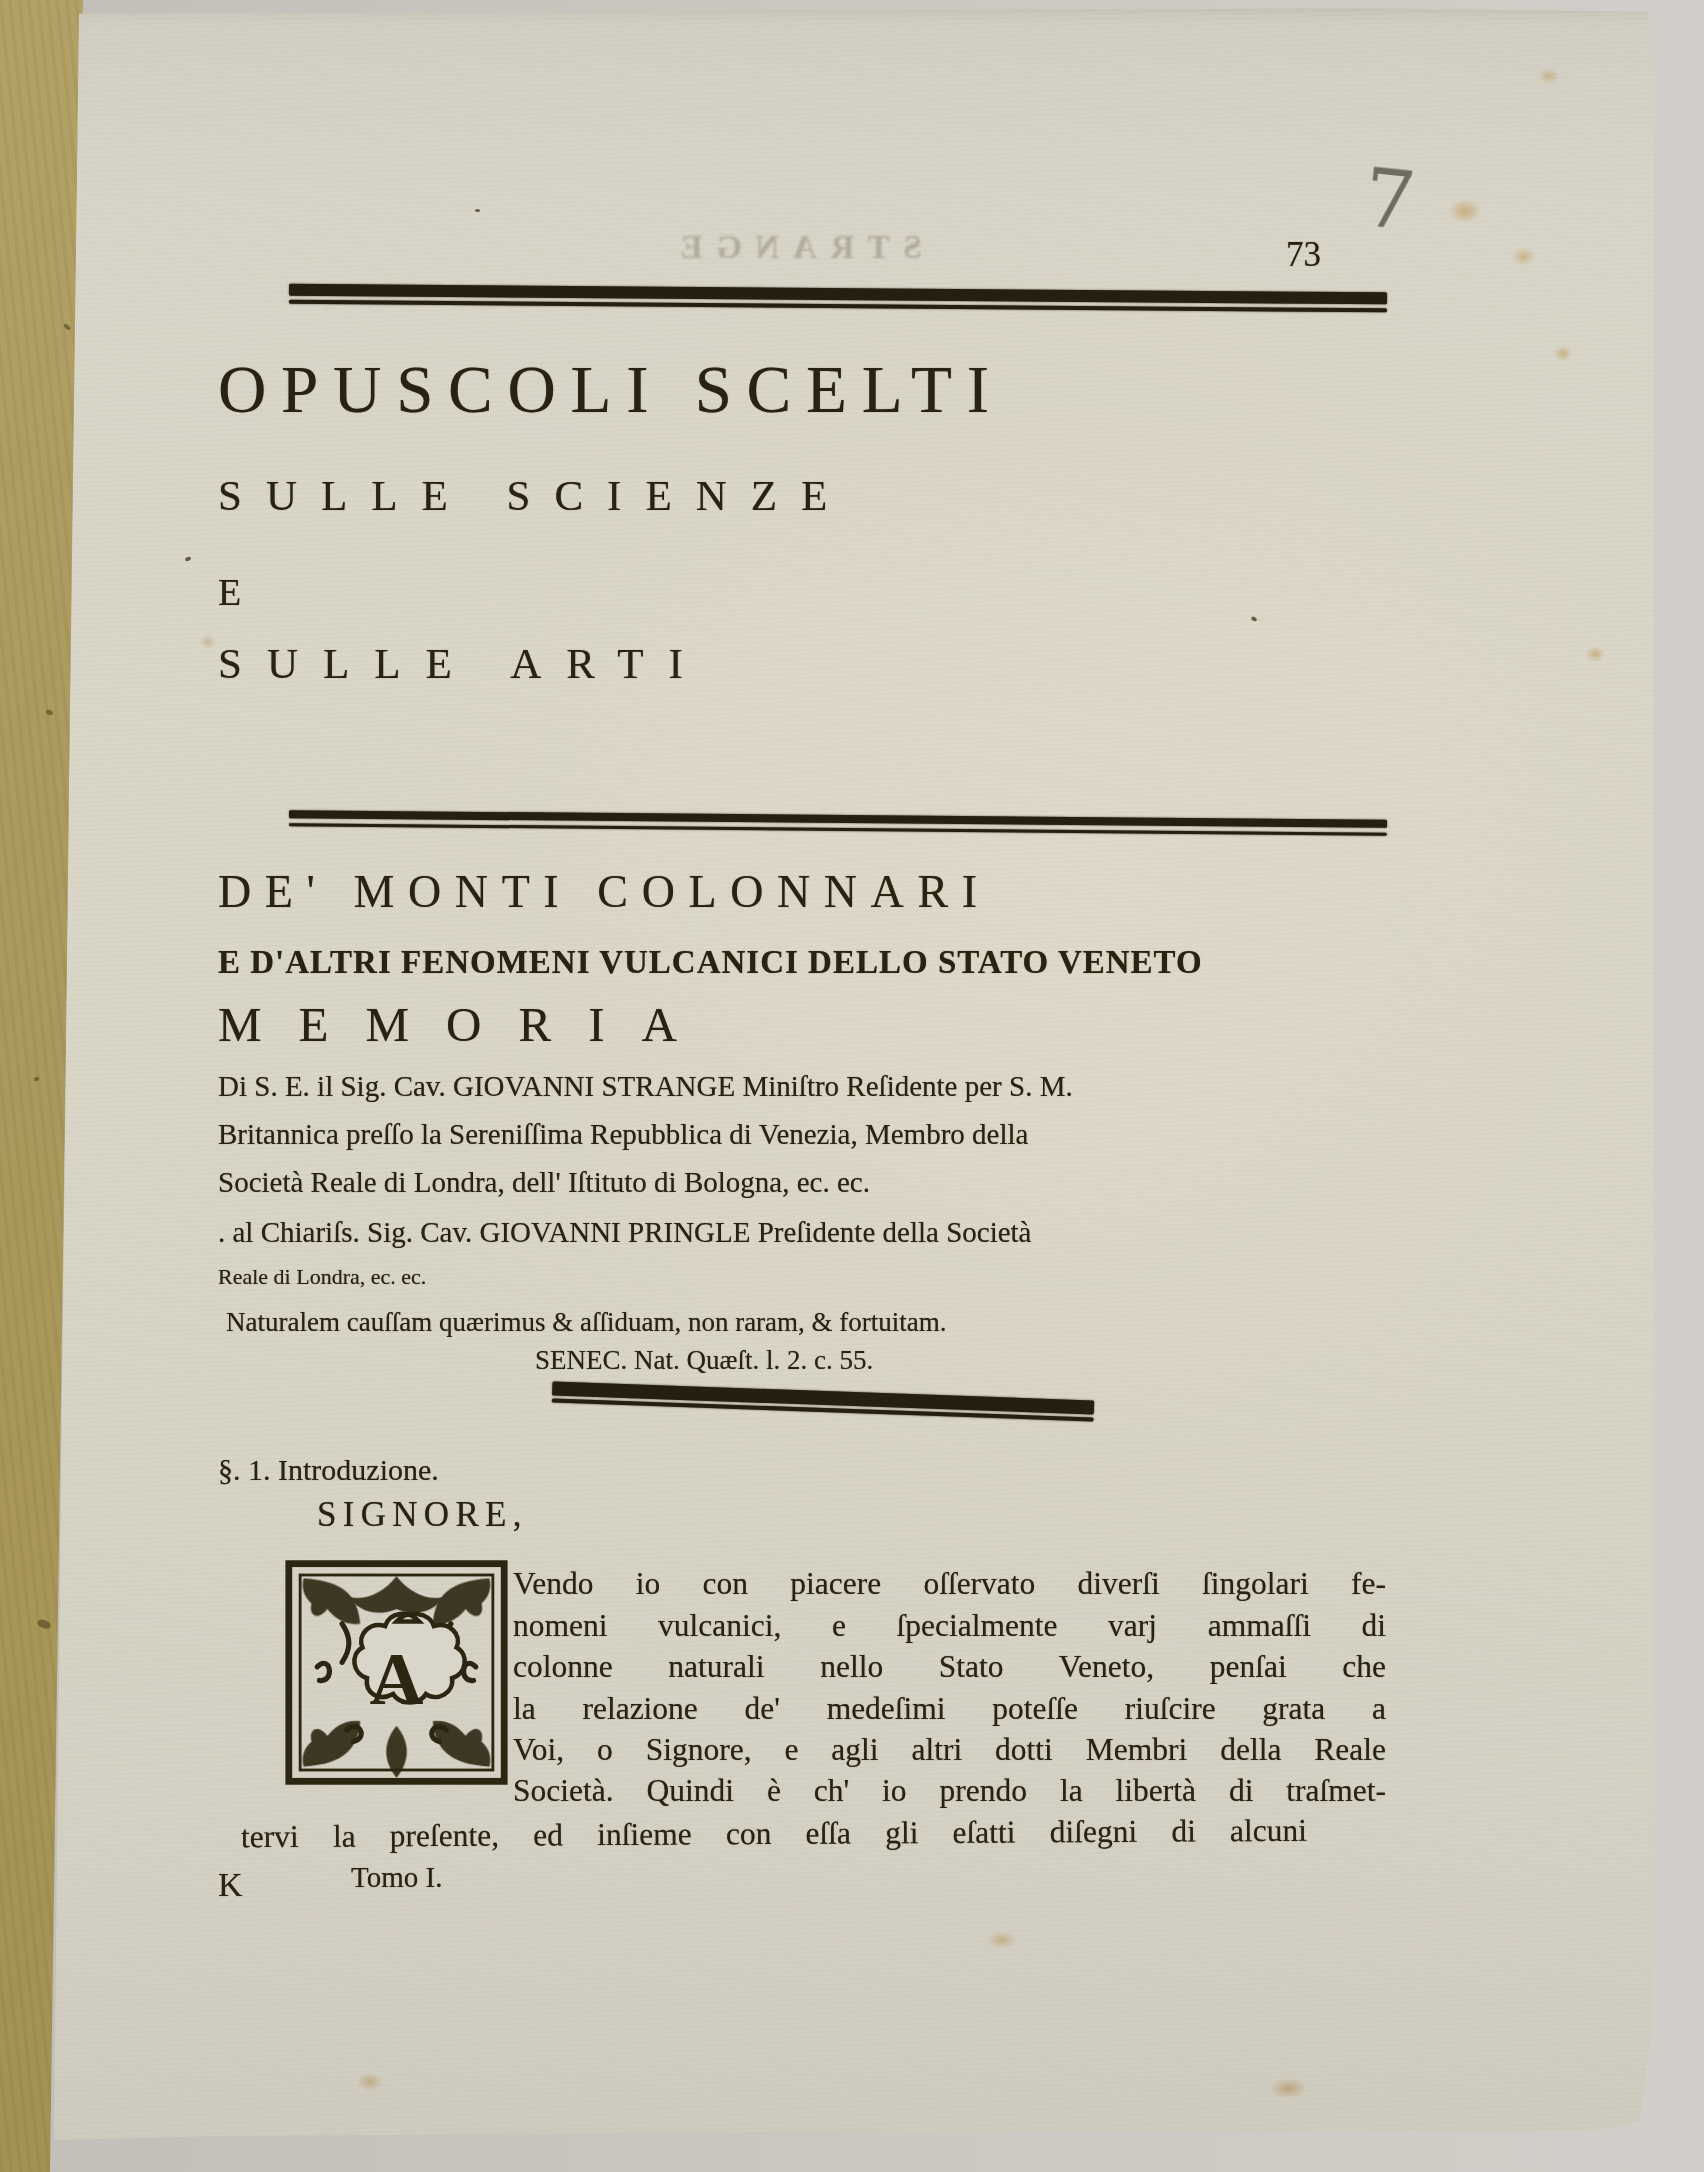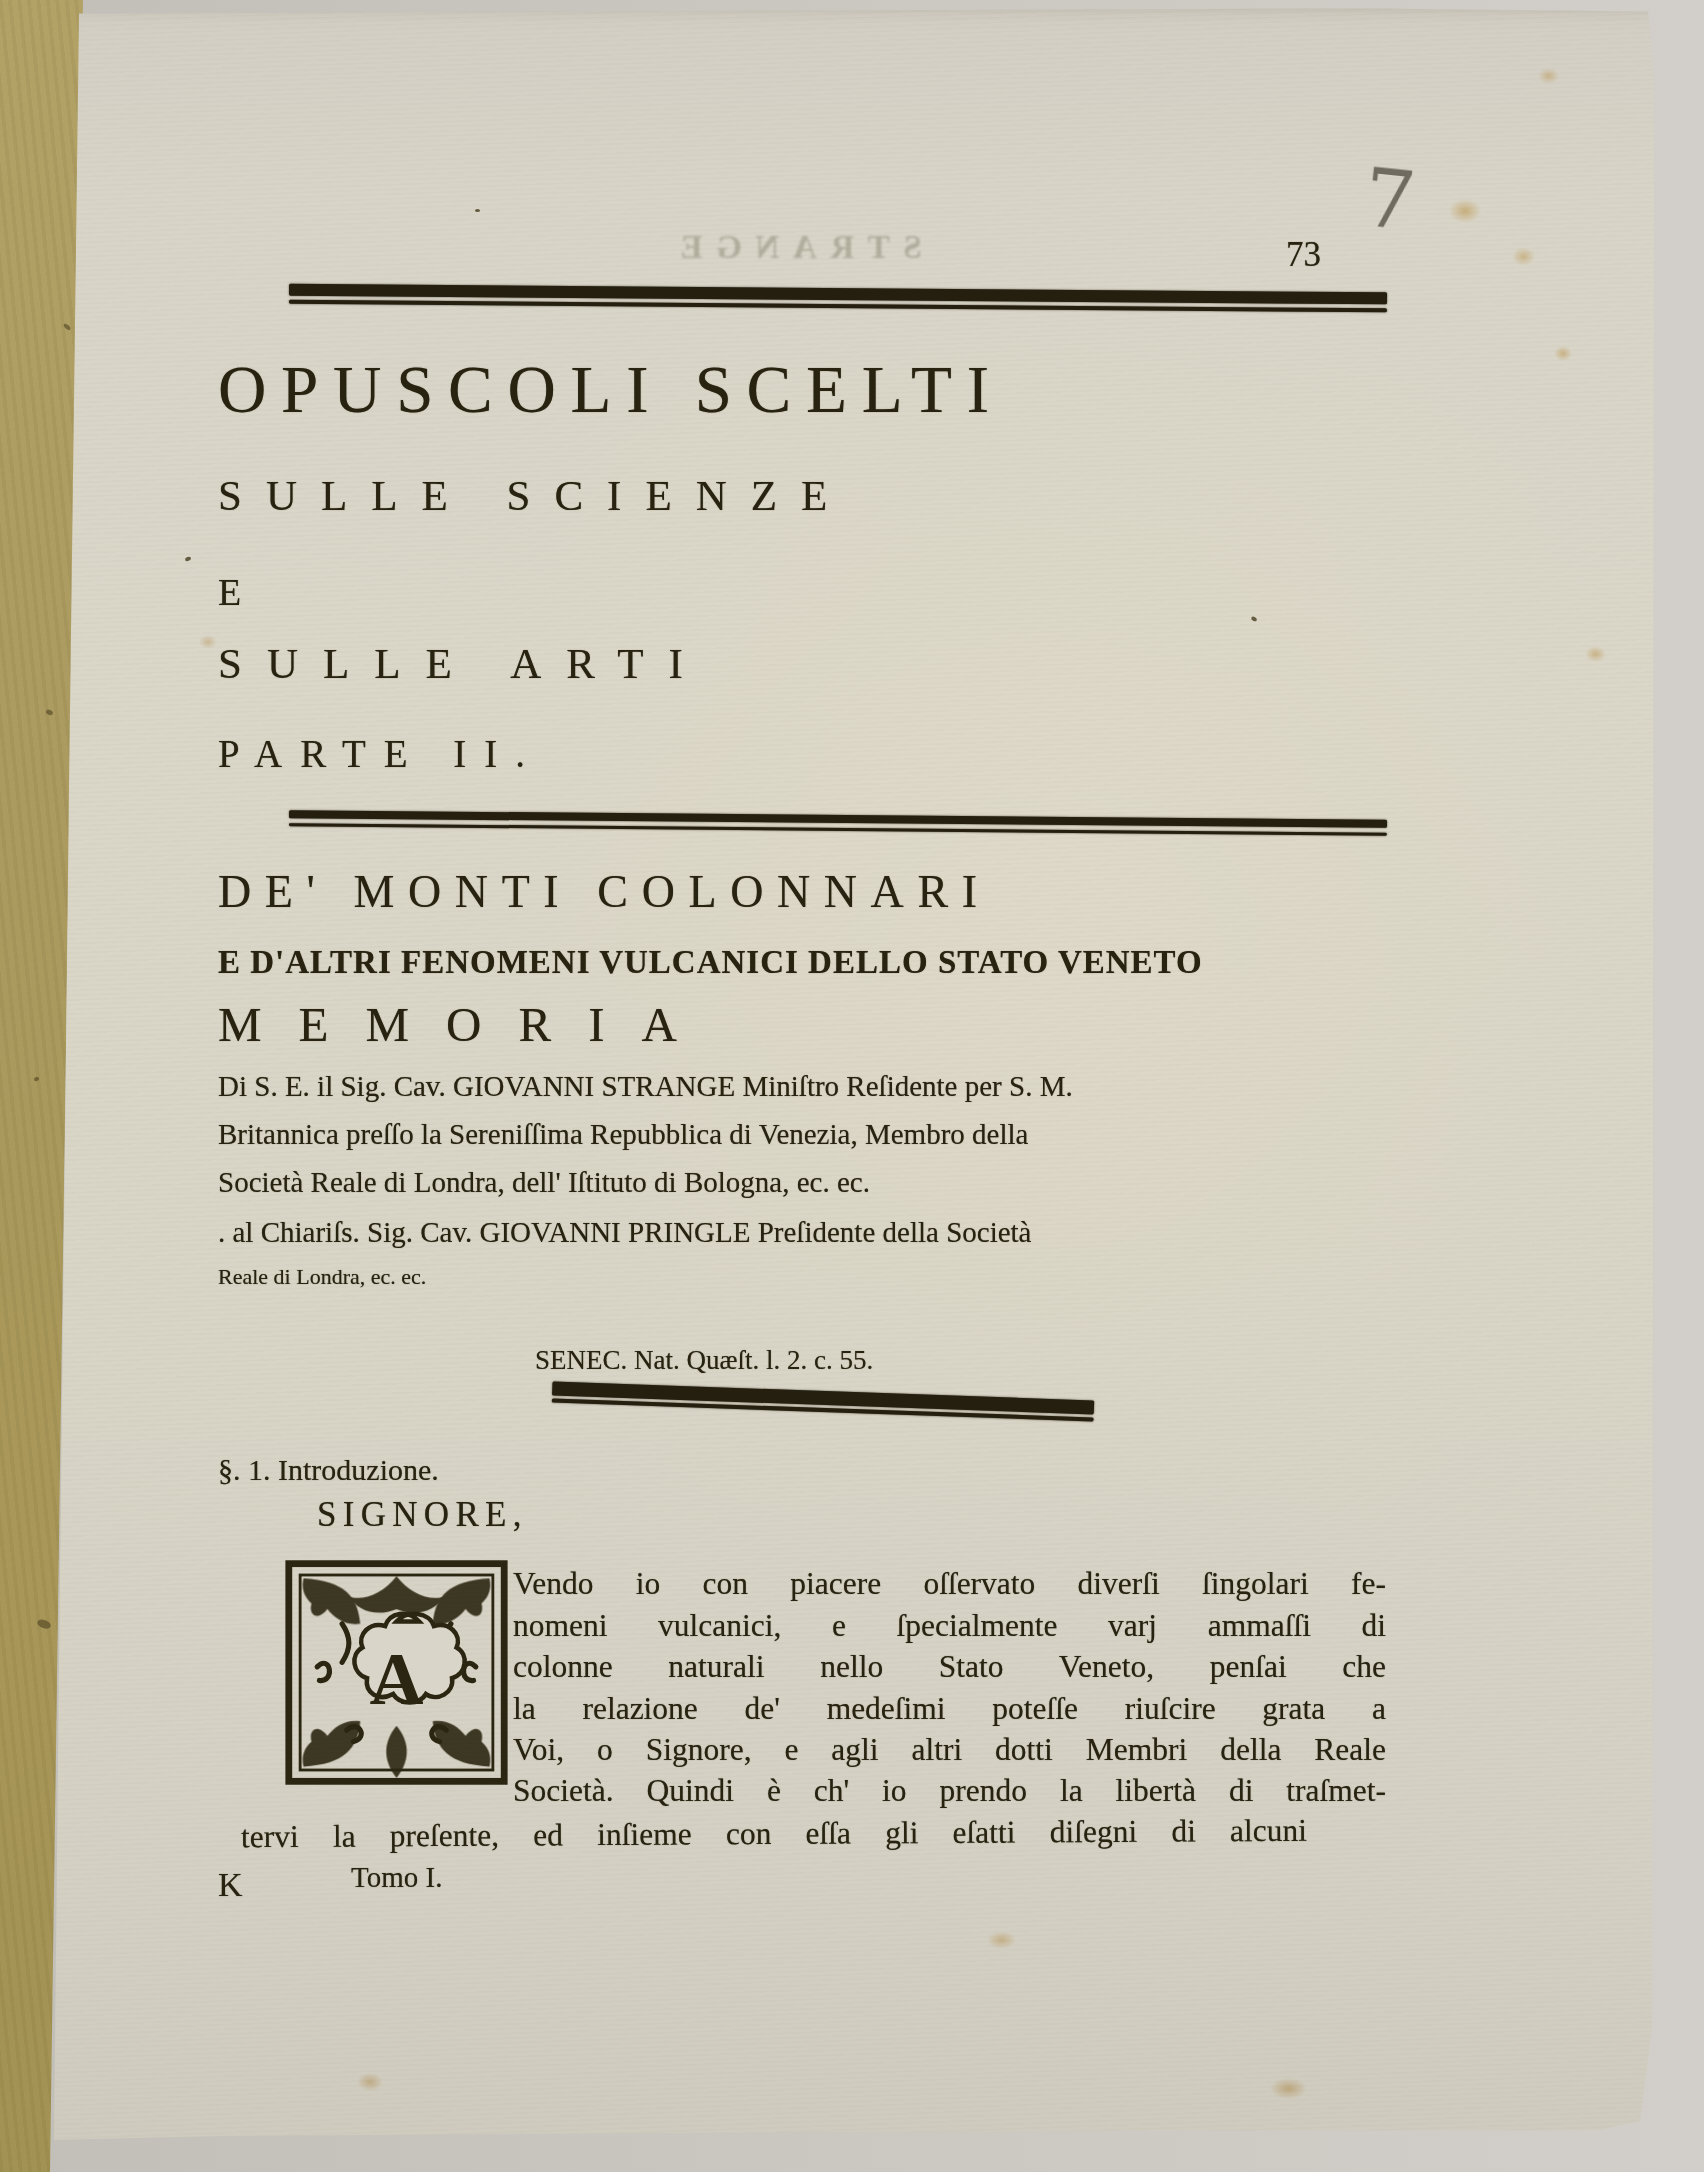--- a/index.html
+++ b/index.html
@@ -78,38 +78,38 @@
   <div class="rule" style="left:289px;top:288px;width:1098px;transform:rotate(.45deg)">
     <div class="b1" style="height:11.5px"></div>
     <div style="height:4.7px"></div>
     <div class="b2" style="height:3.7px"></div>
   </div>
 
   <div class="line ctr" style="left:218px;top:351px;width:1260px;font-size:67px;letter-spacing:14.7px">OPUSCOLI SCELTI</div>
   <div class="line ctr it" style="left:218px;top:471px;width:1260px;font-size:43px;letter-spacing:24px">SULLE SCIENZE</div>
   <div class="line ctr" style="left:218px;top:570px;width:1260px;font-size:38px">E</div>
   <div class="line ctr it" style="left:218px;top:639px;width:1260px;font-size:43px;letter-spacing:25px">SULLE ARTI</div>
-  <div class="line ctr" style="left:218px;top:731px;width:1260px;font-size:39px;letter-spacing:18px">PARTE II.</div>
 
   <div class="rule" style="left:289px;top:815px;width:1098px;transform:rotate(.5deg)">
     <div class="b1" style="height:8.4px"></div>
     <div style="height:4.2px"></div>
     <div class="b2" style="height:3.1px"></div>
   </div>
 
   <div class="line ctr" style="left:218px;top:865px;width:1260px;font-size:46px;letter-spacing:13.6px">DE' MONTI COLONNARI</div>
   <div class="line ctr" style="left:218px;top:944px;width:1260px;font-size:33px;letter-spacing:1px;font-weight:bold">E D'ALTRI FENOMENI VULCANICI DELLO STATO VENETO</div>
   <div class="line ctr" style="left:218px;top:996px;width:1260px;font-size:49px;letter-spacing:37px">MEMORIA</div>
 
   <div class="line ctr it" style="left:218px;top:1070px;width:1260px;font-size:29px">Di S. E. il Sig. Cav. GIOVANNI STRANGE Miniſtro Reſidente per S. M.</div>
   <div class="line ctr it" style="left:218px;top:1118px;width:1260px;font-size:29px">Britannica preſſo la Sereniſſima Repubblica di Venezia, Membro della</div>
   <div class="line ctr it" style="left:218px;top:1166px;width:1260px;font-size:29px">Società Reale di Londra, dell' Iſtituto di Bologna, ec. ec.</div>
   <div class="line ctr it" style="left:218px;top:1216px;width:1260px;font-size:29px">. al Chiariſs. Sig. Cav. GIOVANNI PRINGLE Preſidente della Società</div>
   <div class="line ctr it" style="left:218px;top:1264px;width:1260px;font-size:22px">Reale di Londra, ec. ec.</div>
 
+  <div class="line ctr" style="left:226px;top:1307px;width:1312px;font-size:27px">Naturalem cauſſam quærimus &amp; aſſiduam, non raram, &amp; fortuitam.</div>
   <div class="line ctr it" style="left:535px;top:1345px;width:1050px;font-size:27px">SENEC. Nat. Quæſt. l. 2. c. 55.</div>
 
   <div class="rule" style="left:552px;top:1391px;width:542px;transform:rotate(2deg)">
     <div class="b1" style="height:13.6px"></div>
     <div style="height:3.1px"></div>
     <div class="b2" style="height:4.7px"></div>
   </div>
 
   <div class="line ctr it" style="left:218px;top:1453px;width:1260px;font-size:30px">§. 1. Introduzione.</div>
   <div class="line" style="left:317px;top:1495px;font-size:35px;letter-spacing:6.3px">SIGNORE,</div>

